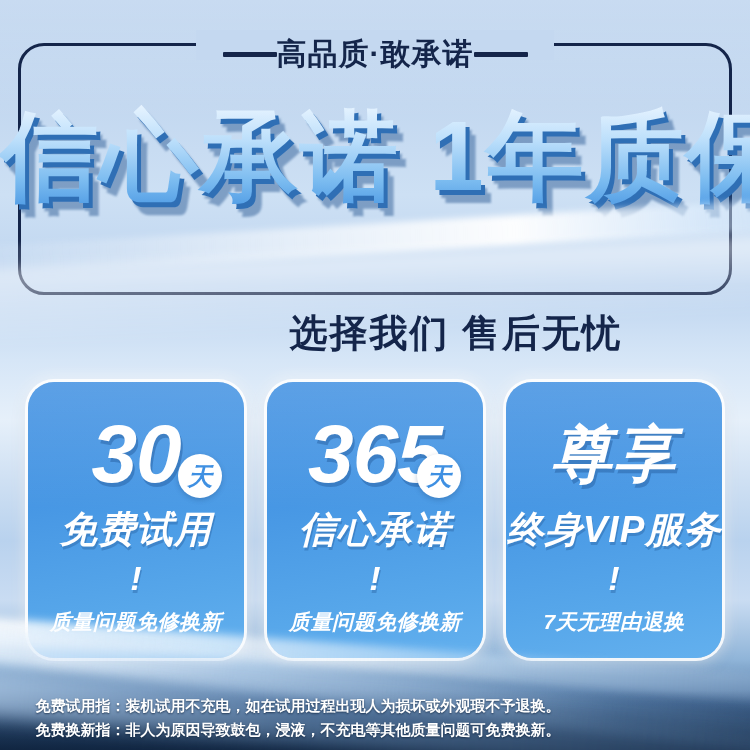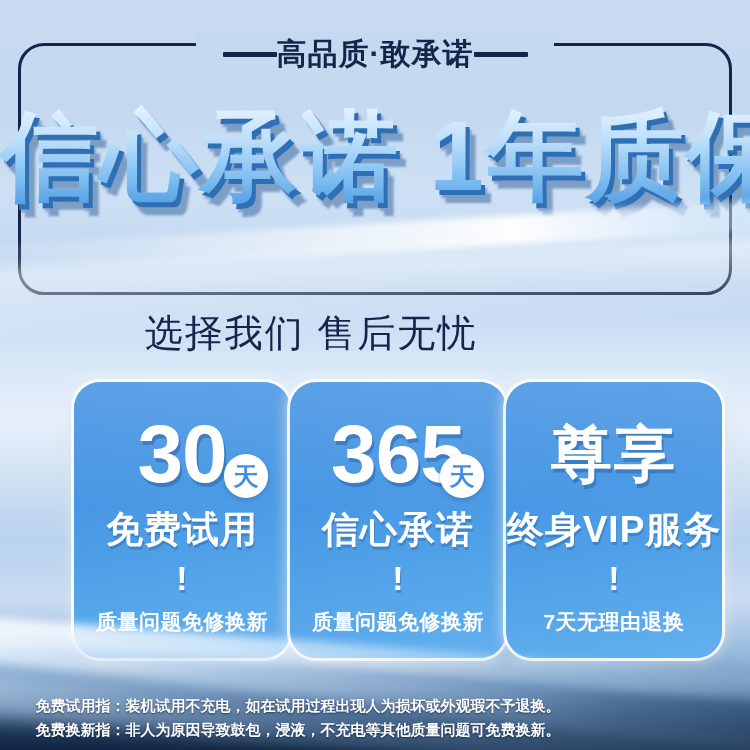--- a/index.html
+++ b/index.html
@@ -196,36 +196,37 @@
     transform: translate(6px, 7px);
     z-index: -1;
   }
 
   
   .subhead {
     position: absolute;
     left: 0;
     top: 308px;
     width: 622px;
-    text-align: center;
+    text-align: right;
     font-size: 38px;
-    font-weight: normal;
+    font-weight: bold;
     color: #14254a;
     letter-spacing: 2px;
     white-space: nowrap;
   }
 
   
   .cards {
     position: absolute;
     left: 28px;
     top: 382px;
     width: 694px;
     display: flex;
-    justify-content: flex-end;
+    justify-content: space-between;
+    font-style: italic;
   }
   .card {
     position: relative;
     width: 216px;
     height: 276px;
     border-radius: 26px;
     background: linear-gradient(170deg, #3d8ee1 0%, #4797e4 40%, #57a7ea 78%, #63b0ee 100%);
     box-shadow:
       0 0 0 3px rgba(255,255,255,0.85),
       0 0 14px 5px rgba(255,255,255,0.55),

